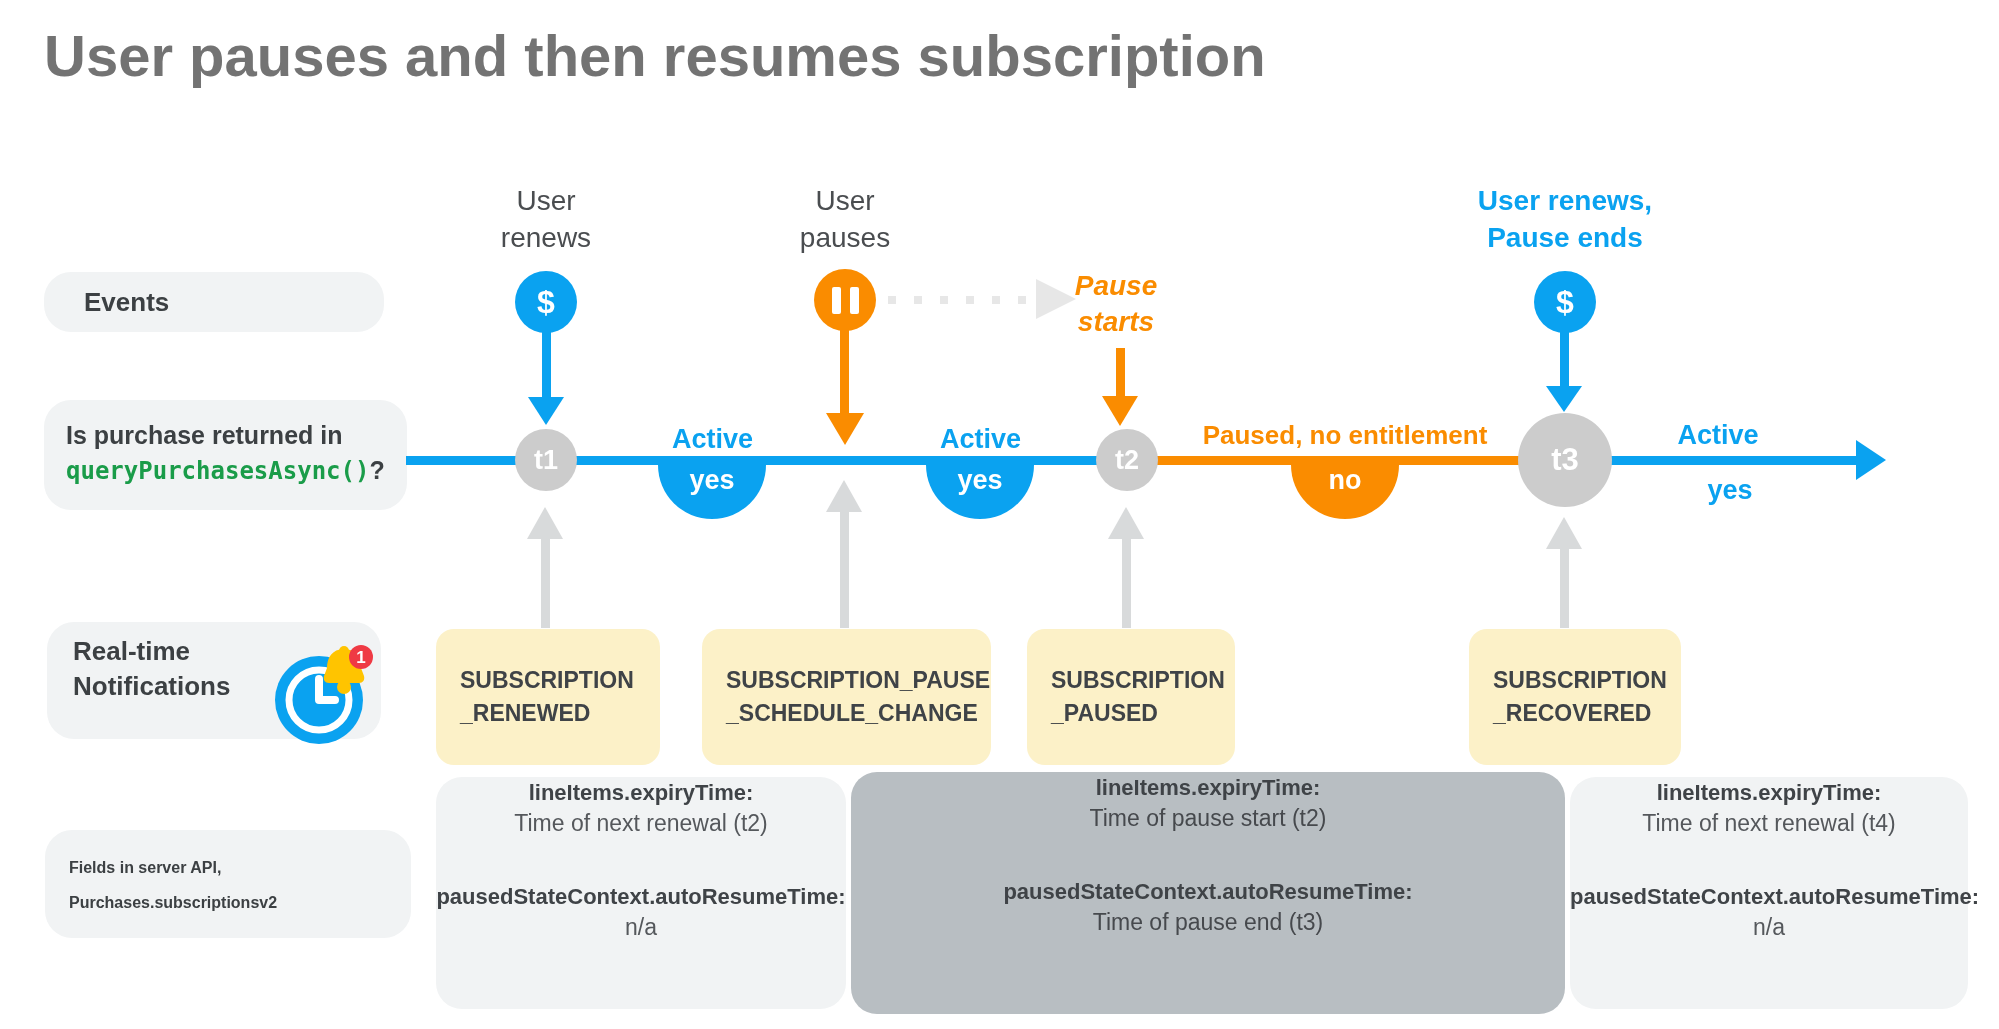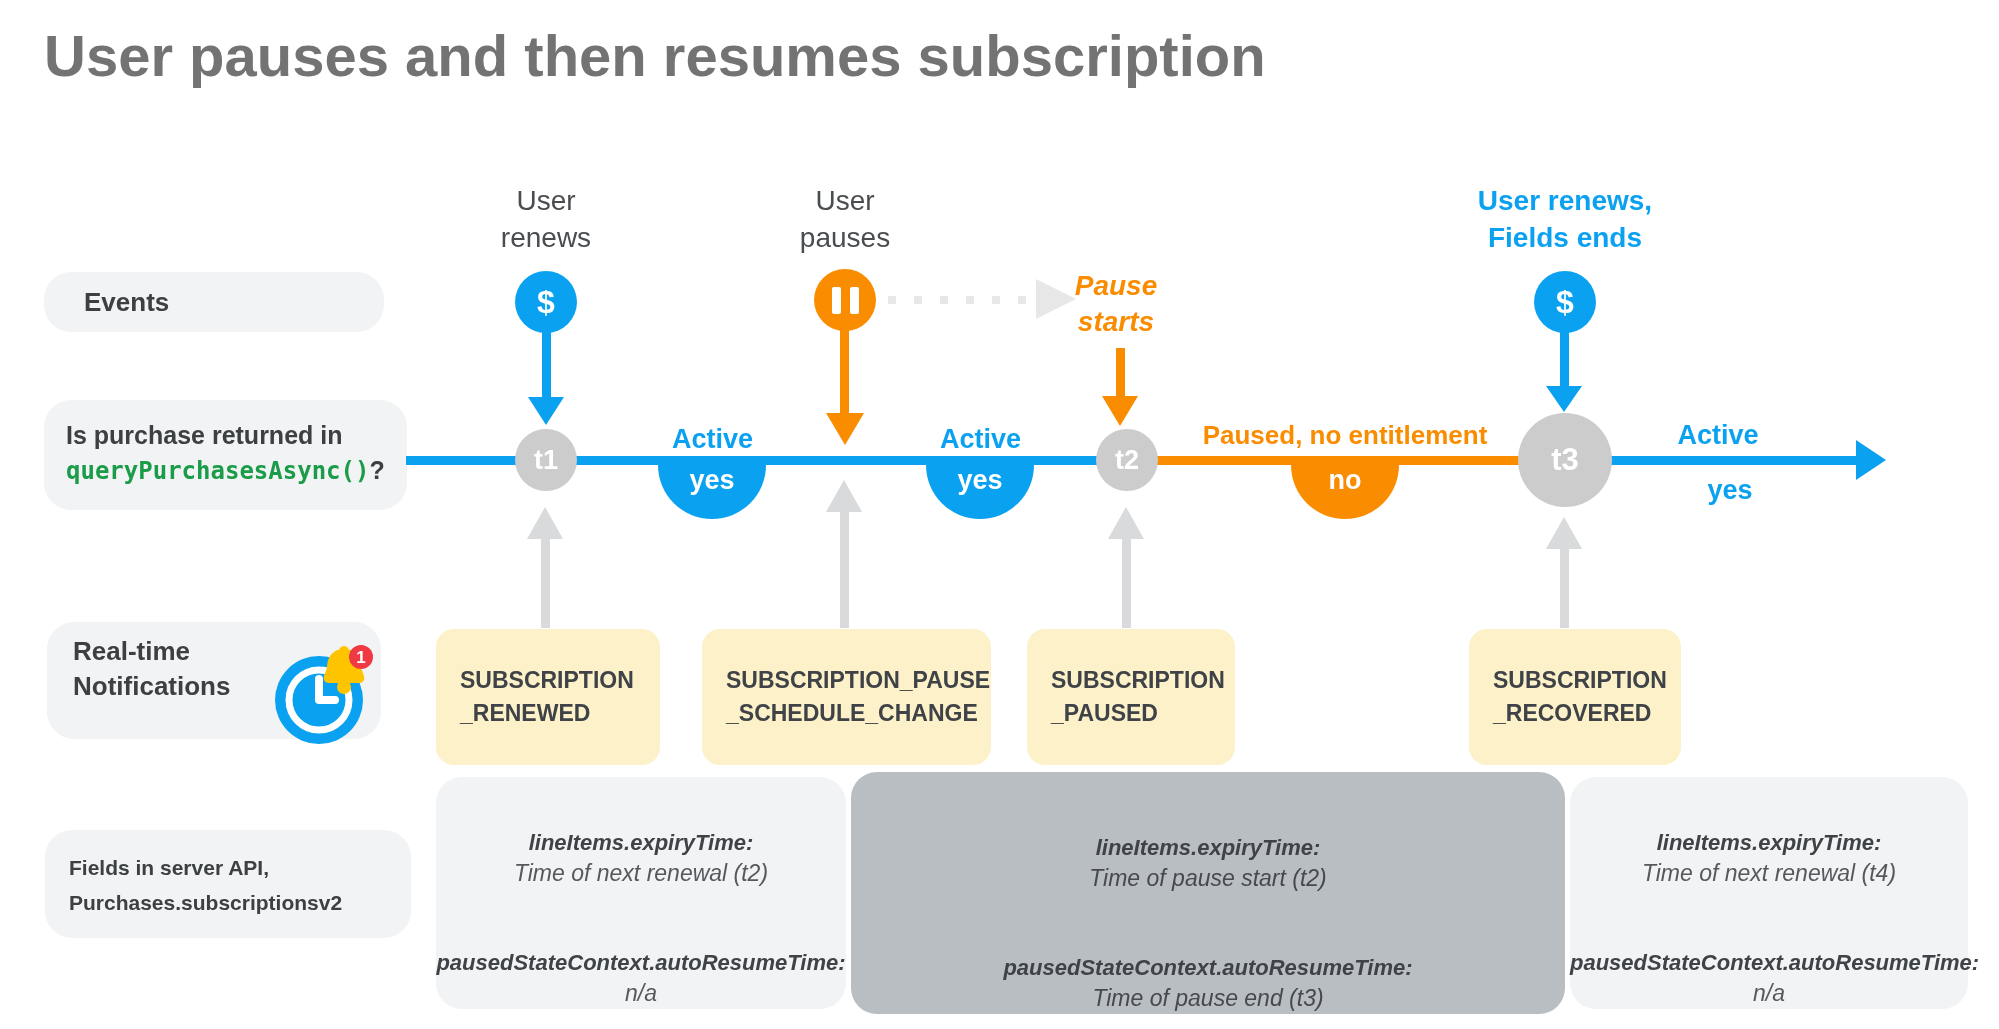--- a/index.html
+++ b/index.html
@@ -14,21 +14,21 @@
     font-size:58px;font-weight:600;color:#737373;letter-spacing:0px;
   }
 
   
   .lbox{position:absolute;background:#f1f3f4;border-radius:27px;color:#3c4043;font-weight:700;}
   .lbox.events{left:44px;top:272px;width:340px;height:60px;display:flex;align-items:center;padding-left:40px;box-sizing:border-box;font-size:26px;}
   .lbox.purchase{left:44px;top:400px;width:363px;height:110px;font-size:25px;line-height:35px;padding:18px 0 8px 22px;box-sizing:border-box;}
   .code{font-family:"DejaVu Sans Mono",monospace;color:#1a9c49;font-weight:700;font-size:24px;}
   .qmark{color:#3c4043;font-weight:700;}
   .lbox.rtdn{left:47px;top:622px;width:334px;height:117px;font-size:26px;line-height:35px;padding:12px 0 0 26px;box-sizing:border-box;}
-  .lbox.fields{left:45px;top:830px;width:366px;height:108px;font-size:21px;line-height:35px;padding:20px 0 0 24px;box-sizing:border-box;}
+  .lbox.fields{left:45px;top:830px;width:366px;height:108px;font-size:16px;line-height:35px;padding:20px 0 0 24px;box-sizing:border-box;}
 
   
   .tl-seg{position:absolute;height:9px;top:456px;}
   .tl-blue{background:#0aa2f0;}
   .tl-orange{background:#fa8c00;}
   .tl-head{position:absolute;top:440px;width:0;height:0;border-top:20px solid transparent;border-bottom:20px solid transparent;border-left:30px solid #0aa2f0;}
 
   .marker{position:absolute;background:#cccccc;border-radius:50%;color:#ffffff;font-weight:700;display:flex;align-items:center;justify-content:center;}
   .marker.small{width:62px;height:62px;font-size:27px;}
   .marker.big{width:94px;height:94px;font-size:31px;}
@@ -66,22 +66,22 @@
     color:#ffffff;font-weight:700;font-size:27px;text-align:center;}
   .halfdisc.blue{background:#0aa2f0;}
   .halfdisc.orange{background:#fa8c00;}
 
   
   .ybox{position:absolute;top:629px;height:136px;background:#fcf1c8;border-radius:18px;
     display:flex;flex-direction:column;justify-content:center;padding-left:24px;box-sizing:border-box;
     font-size:23px;font-weight:700;color:#3f4347;line-height:33px;}
 
   
-  .fbox{position:absolute;border-radius:26px;display:flex;flex-direction:column;justify-content:flex-end;
-    text-align:center;gap:58px;font-style:italic;}
+  .fbox{position:absolute;border-radius:26px;display:flex;flex-direction:column;justify-content:flex-start;
+    text-align:center;gap:42px;}
   .fbox.light{background:#f1f3f4;top:777px;height:232px;}
   .fbox.dark{background:#b8bec2;top:772px;height:242px;}
   .pair{line-height:31px;}
   .pair .field{font-weight:700;font-size:22px;color:#3f4347;}
   .pair .value{font-weight:400;font-size:23px;color:#55585c;}
   .fbox.dark .pair .value{color:#46494d;}
 </style>
 </head>
 <body>
 
@@ -156,21 +156,21 @@
 
   <div class="ev-label orange" style="left:1036px;top:268px;width:160px;line-height:36px;font-style:italic;">
     <div>Pause</div>
     <div>starts</div>
   </div>
   <div class="stem orange" style="left:1116px;top:348px;height:50px;"></div>
   <div class="head-down orange" style="left:1102px;top:396px;border-top-width:30px;"></div>
 
   <div class="ev-label blue" style="left:1415px;top:182px;width:300px;">
     <div>User renews,</div>
-    <div>Fields ends</div>
+    <div>Pause ends</div>
   </div>
   <div class="circle-icon blue" style="left:1534px;top:271px;">
     <span class="dollar">$</span>
   </div>
   <div class="stem blue" style="left:1560px;top:332px;height:56px;"></div>
   <div class="head-down blue" style="left:1546px;top:386px;border-top-width:26px;"></div>
 
   <div class="marker small" style="left:515px;top:429px;">
     <span>t1</span>
   </div>

